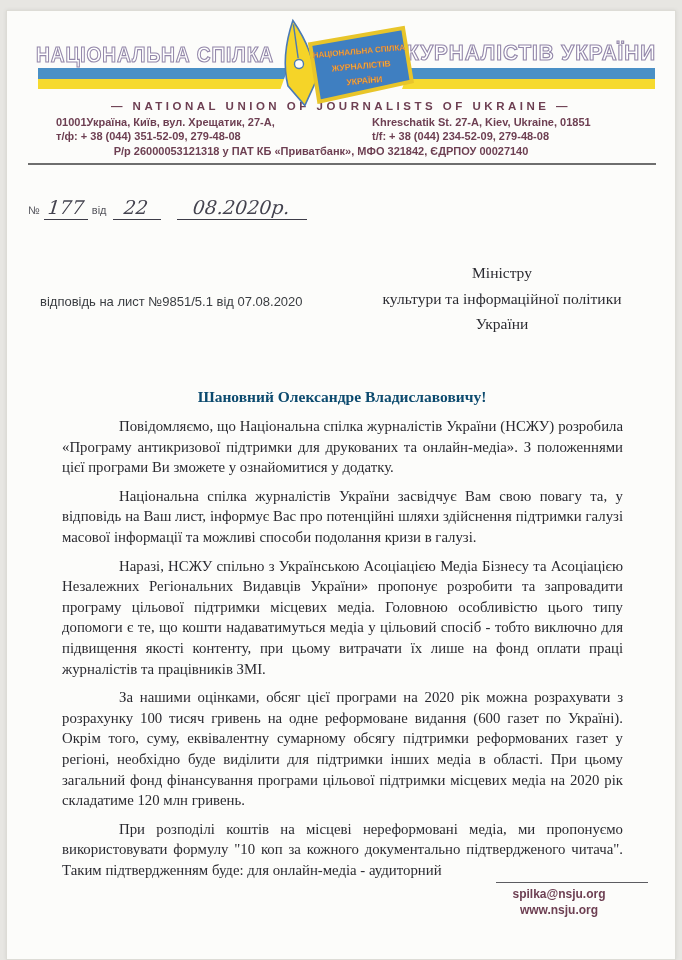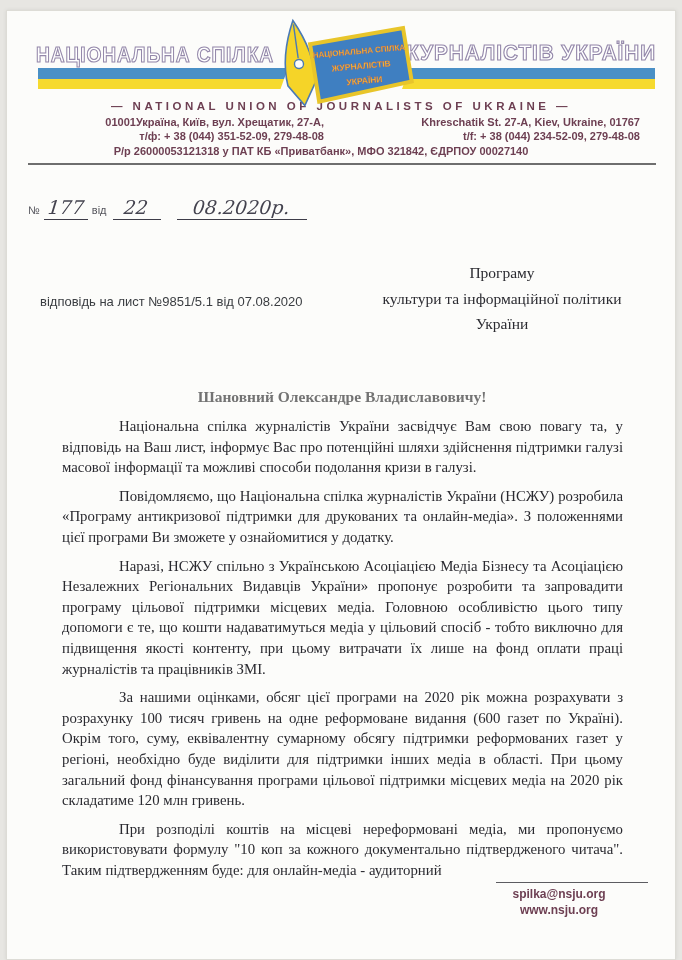--- a/index.html
+++ b/index.html
@@ -26,21 +26,21 @@
   .stripe .yellow { height:10px; background:#f6da2f; }
   .stripe-left  { left:38px;  top:68px; width:250px;
                   clip-path:polygon(0 0,100% 0,97% 100%,0 100%); }
   .stripe-right { left:402px; top:68px; width:253px;
                   clip-path:polygon(3% 0,100% 0,100% 100%,0 100%); }
   .eng-line {
     position:absolute; left:0; top:100px; width:682px;
     text-align:center; font-size:11.5px; font-weight:bold;
     letter-spacing:3.5px; color:#6d3f52;
   }
-  .addr { position:absolute; top:116px; text-align:right;
+  .addr { position:absolute; top:116px; text-align:left;
           font-size:11px; line-height:13.5px; color:#6d3f52; font-weight:bold; }
   .addr-ua { left:56px;  width:268px; }
   .addr-en { left:372px; width:268px; }
   .bank-line {
     position:absolute; left:0; top:145px; width:642px; text-align:center;
     font-size:11px; color:#6d3f52; font-weight:bold;
   }
   .head-rule {
     position:absolute; left:28px; top:163px; width:628px;
     border-top:2px solid #6e6e6e;
@@ -67,21 +67,21 @@
   .recipient {
     position:absolute; left:348px; top:260px; width:308px;
     text-align:center; font-family:"Liberation Serif", serif;
     font-size:15.5px; line-height:25.5px; color:#2b2b31;
   }
   .recipient .name { font-weight:bold; }
   
   .salutation {
     position:absolute; left:62px; top:388px; width:560px;
     text-align:center; font-family:"Liberation Serif", serif;
-    font-weight:bold; font-size:15.5px; color:#737373;
+    font-weight:bold; font-size:15.5px; color:#0c4a6e;
   }
   .body-text {
     position:absolute; left:62px; top:416px; width:561px;
     font-family:"Liberation Serif", serif; font-size:14.8px;
     line-height:20.6px; color:#2a2a30; text-align:justify;
   }
   .body-text p { text-indent:57px; margin:0 0 8px 0; }
   
   .footer {
     position:absolute; left:470px; top:882px; width:178px;
@@ -126,45 +126,45 @@
   </g>
 </svg>
 
 <div class="eng-line">— NATIONAL UNION OF JOURNALISTS OF UKRAINE —</div>
 
 <div class="addr addr-ua">
   <div>01001Україна, Київ, вул. Хрещатик, 27-А,</div>
   <div>т/ф: + 38 (044) 351-52-09, 279-48-08</div>
 </div>
 <div class="addr addr-en">
-  <div>Khreschatik St. 27-A,  Kiev, Ukraine, 01767</div>
+  <div>Khreschatik St. 27-A,  Kiev, Ukraine, 01851</div>
   <div>t/f: + 38 (044) 234-52-09, 279-48-08</div>
 </div>
 
 <div class="bank-line">Р/р 26000053121318 у ПАТ КБ «Приватбанк», МФО 321842, ЄДРПОУ 00027140</div>
 
 <div class="head-rule"></div>
 
 <div class="ref-line">
   <span class="printed">№</span><span class="blank blank-no"><span class="hand">177</span></span><span class="printed">від</span><span class="blank blank-day"><span class="hand">22</span></span><span class="blank blank-date"><span class="hand">08.2020р.</span></span>
 </div>
 
 <div class="reply-line">відповідь на лист №9851/5.1 від 07.08.2020</div>
 
 <div class="recipient">
-  <div>Програму</div>
+  <div>Міністру</div>
   <div>культури та інформаційної політики</div>
   <div>України</div>
 </div>
 
 <div class="salutation">Шановний Олександре Владиславовичу!</div>
 
 <div class="body-text">
+  <p>Повідомляємо, що Національна спілка журналістів України (НСЖУ) розробила «Програму антикризової підтримки для друкованих та онлайн-медіа». З положеннями цієї програми Ви зможете у ознайомитися у додатку.</p>
   <p>Національна спілка журналістів України засвідчує Вам свою повагу та, у відповідь на Ваш лист, інформує Вас про потенційні шляхи здійснення підтримки галузі масової інформації та можливі способи подолання кризи в галузі.</p>
-  <p>Повідомляємо, що Національна спілка журналістів України (НСЖУ) розробила «Програму антикризової підтримки для друкованих та онлайн-медіа». З положеннями цієї програми Ви зможете у ознайомитися у додатку.</p>
   <p>Наразі, НСЖУ спільно з Українською Асоціацією Медіа Бізнесу та Асоціацією Незалежних Регіональних Видавців України» пропонує розробити та запровадити програму цільової підтримки місцевих медіа. Головною особливістю цього типу допомоги є те, що кошти надаватимуться медіа у цільовий спосіб - тобто виключно для підвищення якості контенту, при цьому витрачати їх лише на фонд оплати праці журналістів та працівників ЗМІ.</p>
   <p>За нашими оцінками, обсяг цієї програми на 2020 рік можна розрахувати з розрахунку 100 тисяч гривень на одне реформоване видання (600 газет по Україні). Окрім того, суму, еквівалентну сумарному обсягу підтримки реформованих газет у регіоні, необхідно буде виділити для підтримки інших медіа в області. При цьому загальний фонд фінансування програми цільової підтримки місцевих медіа на 2020 рік складатиме 120 млн гривень.</p>
   <p>При розподілі коштів на місцеві нереформовані медіа, ми пропонуємо використовувати формулу "10 коп за кожного документально підтвердженого читача". Таким підтвердженням буде: для онлайн-медіа - аудиторний</p>
 </div>
 
 <div class="footer">
   <div class="footer-line"></div>
   <div>spilka@nsju.org</div>
   <div>www.nsju.org</div>
 </div>

